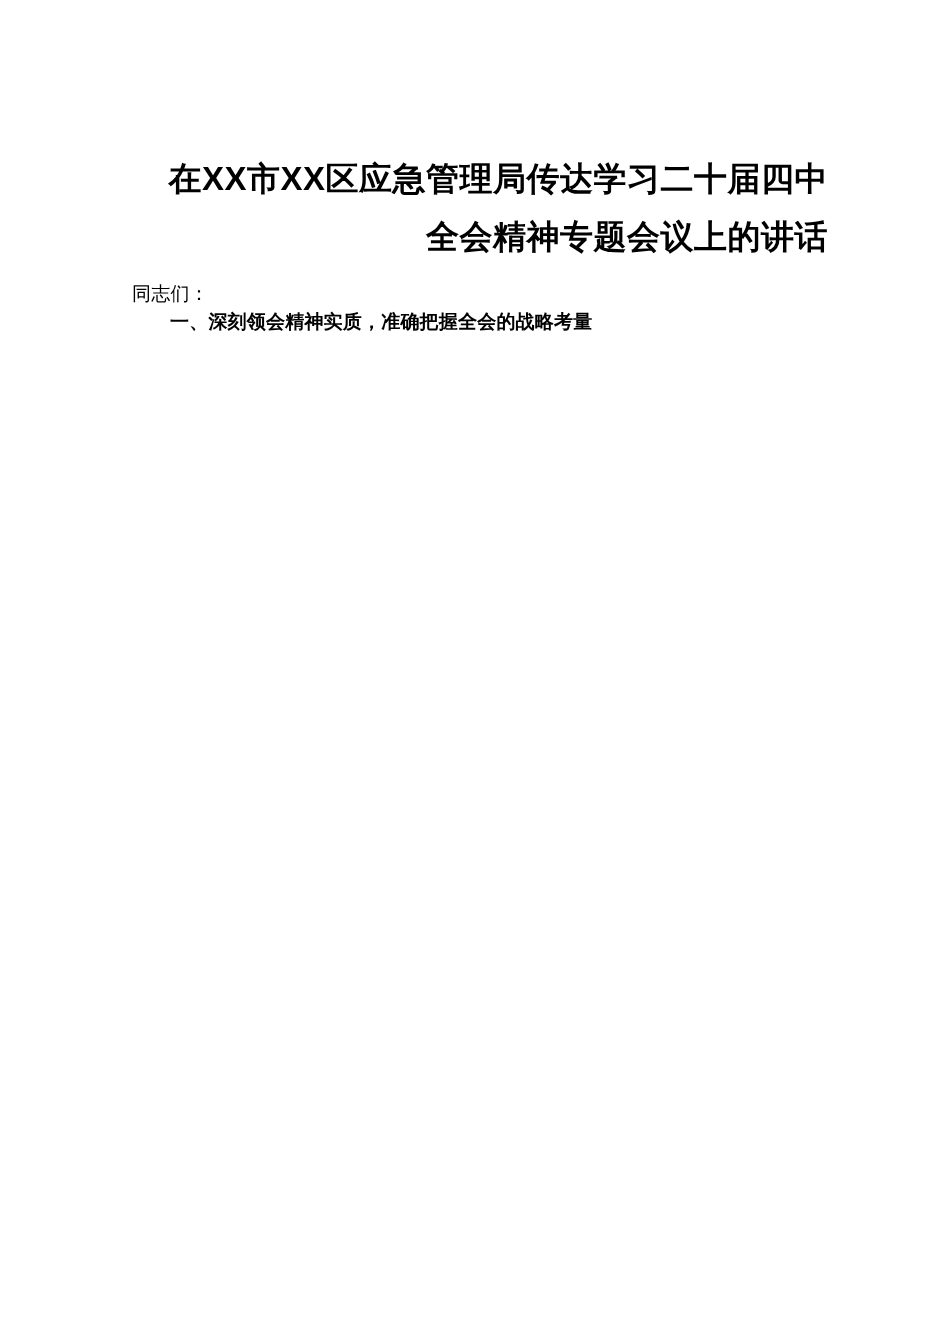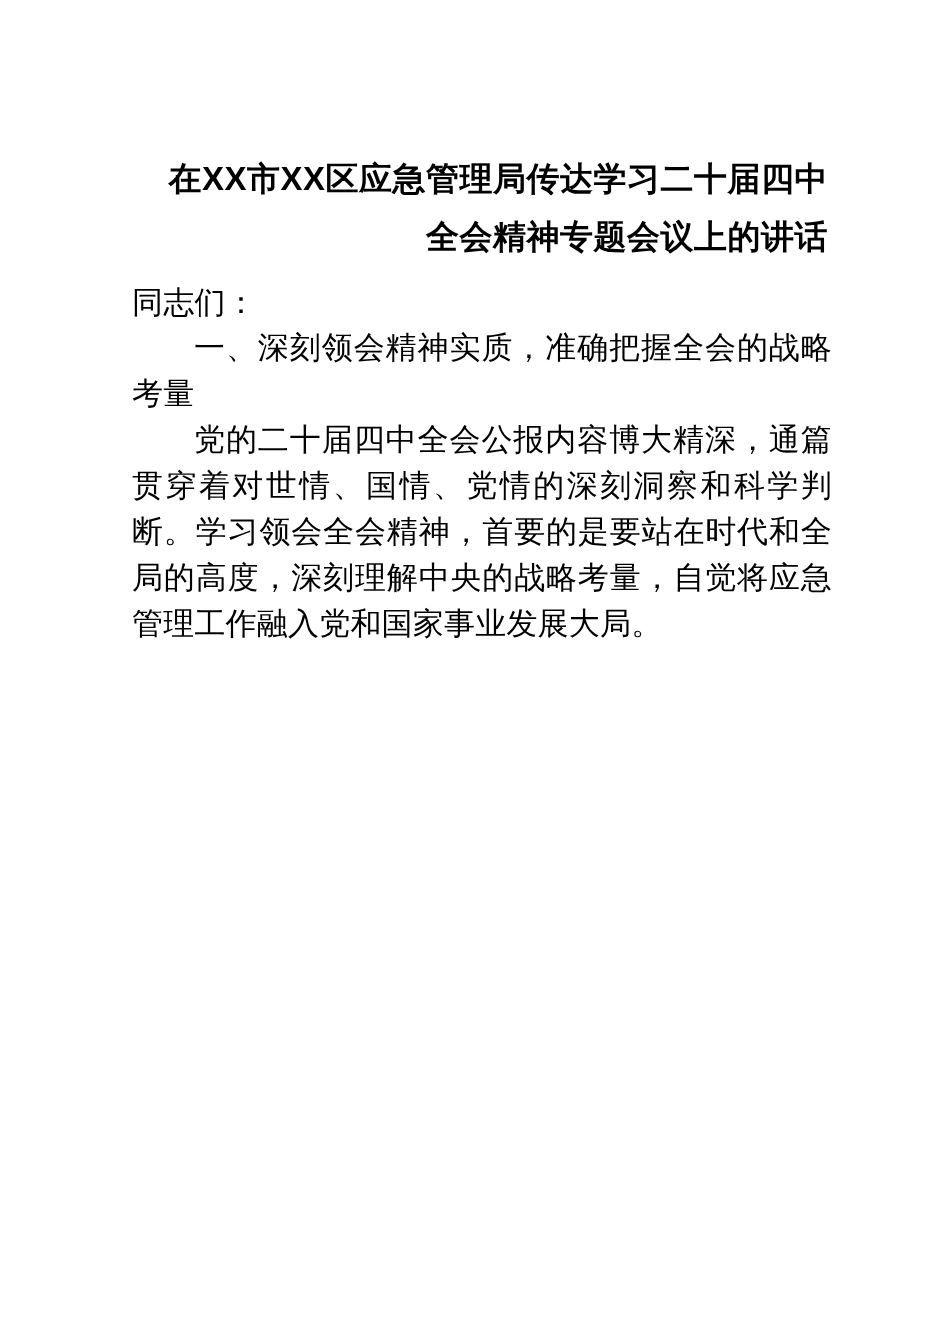--- a/index.html
+++ b/index.html
@@ -26,47 +26,46 @@
   .doc-title {
     font-size: 33px;
     font-weight: 700;
     line-height: 1.75;
     text-align: right;
     letter-spacing: 0.5px;
     margin: 0 0 14px 0;
     padding: 0 4px;
   }
   .body-text {
-    font-size: 31px;
+    font-size: 19px;
     line-height: 1.48;
     text-align: justify;
     text-justify: inter-ideograph;
     letter-spacing: 0.2px;
     margin: 0;
   }
   .p-indent {
     text-indent: 2em;
   }
   .p-flush {
     text-indent: 0;
   }
   .p-heading {
     text-indent: 2em;
-    font-weight: 400;
+    font-weight: 700;
   }
 </style>
 </head>
 <body>
 
 <div class="page">
 
   <h1 class="doc-title">在XX市XX区应急管理局传达学习二十届四中全会精神专题会议上的讲话</h1>
 
   <p class="body-text p-flush">同志们：</p>
 
 
 
   <p class="body-text p-heading">一、深刻领会精神实质，准确把握全会的战略考量</p>
 
-  <p class="body-text p-indent">党的二十届四中全会公报内容博大精深，通篇贯穿着对世情、国情、党情的深刻洞察和科学判断。学习领会全会精神，首要的是要站在时代和全局的高度，深刻理解中央的战略考量，自觉将应急管理工作融入党和国家事业发展大局。</p>
 
 
 </div>
 
 </body></html>

